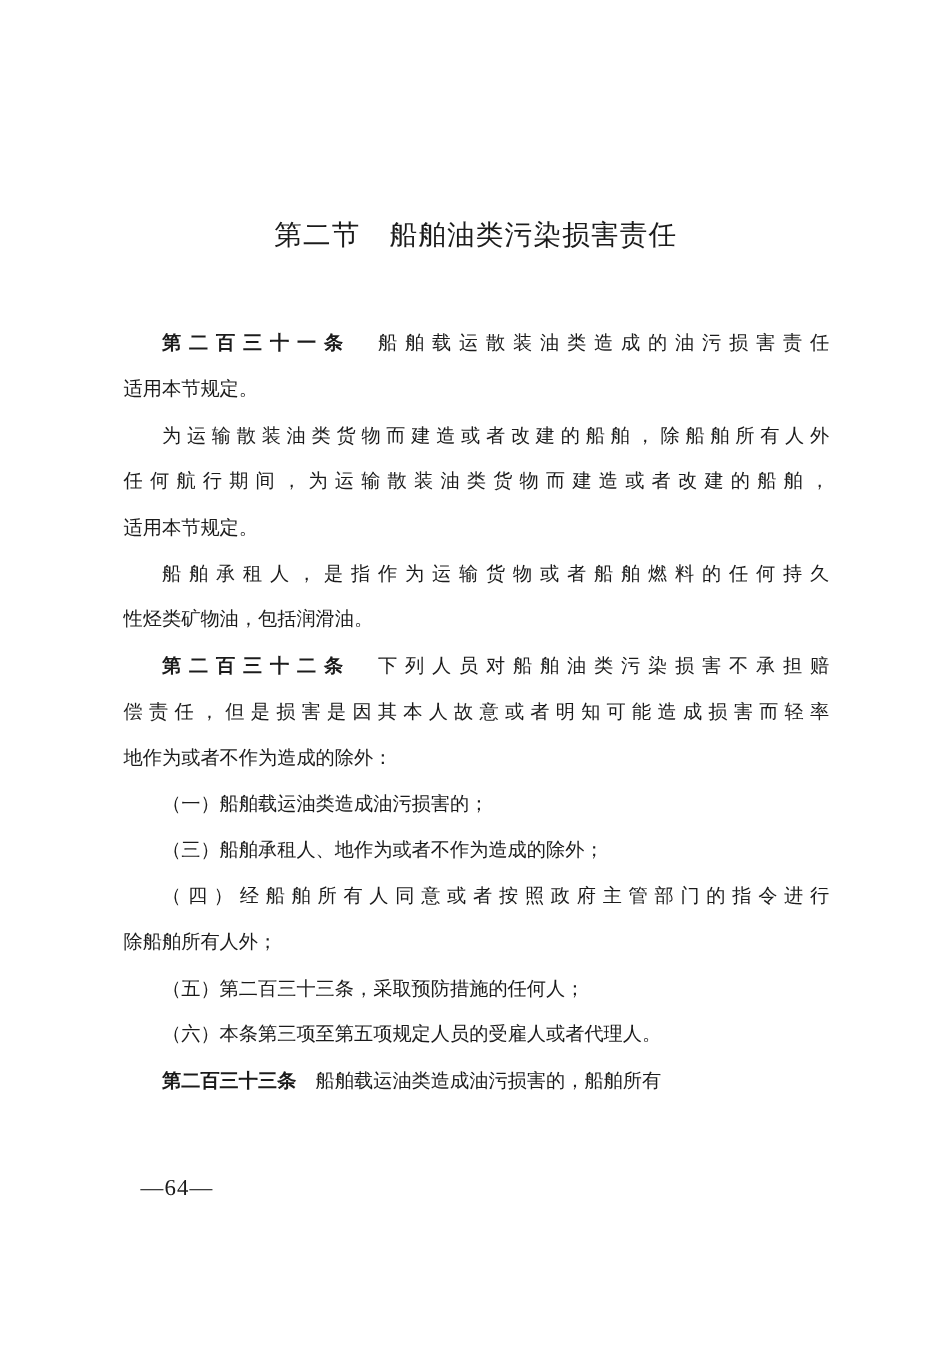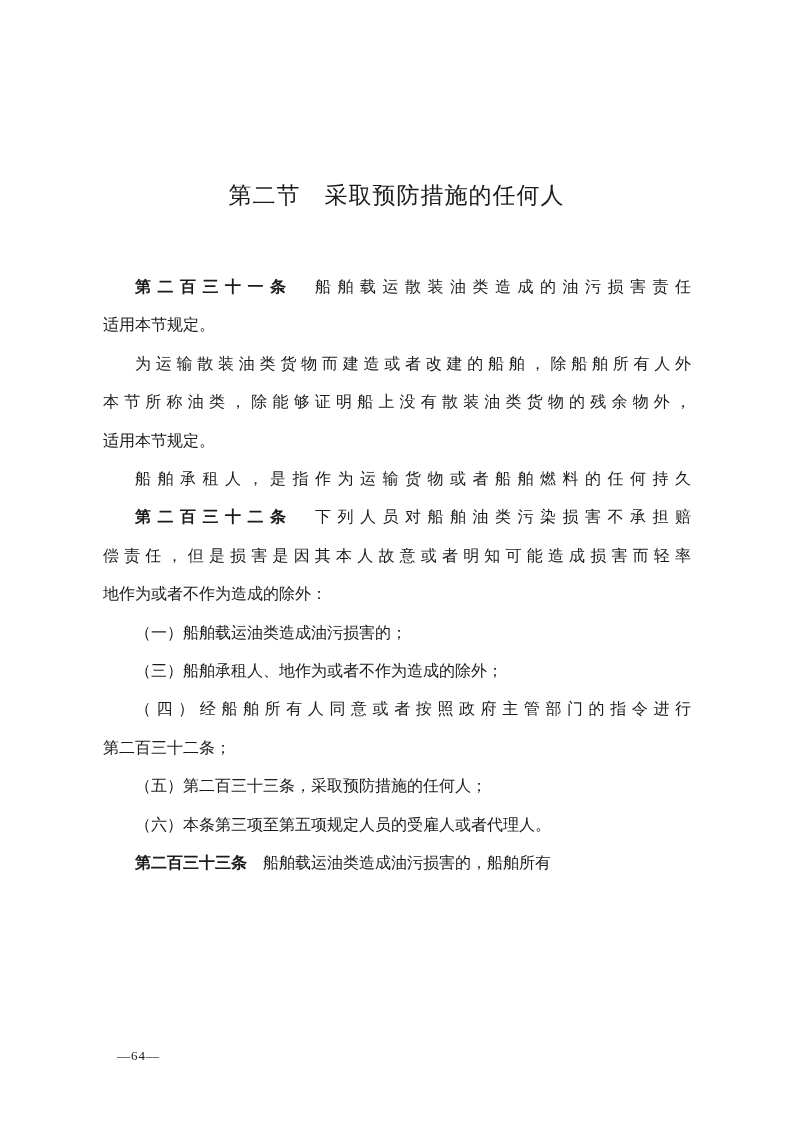--- a/index.html
+++ b/index.html
@@ -51,60 +51,61 @@
   }
   .line.first {
     text-indent: 2em;
   }
   .term {
     font-family: "Liberation Sans", "DejaVu Sans", sans-serif;
     font-weight: 700;
   }
   .page-number {
     position: absolute;
-    top: 1043px;
+    top: 978px;
     left: 117px;
-    font-size: 13px;
+    font-size: 19px;
     line-height: 26px;
     letter-spacing: 1px;
   }
 </style>
 </head>
 <body>
 
 <div class="page">
-  <div class="section-title">第二节　采取预防措施的任何人</div>
+  <div class="section-title">第二节　船舶油类污染损害责任</div>
 
   <div class="doc-body" id="doc-body">
       <div class="para">
         <div class="line first just"><span class="term">第二百三十一条</span>　船舶载运散装油类造成的油污损害责任</div>
         <div class="line">适用本节规定。</div>
       </div>
       <div class="para">
         <div class="line first just">为运输散装油类货物而建造或者改建的船舶，除船舶所有人外</div>
-        <div class="line just">本节所称油类，除能够证明船上没有散装油类货物的残余物外，</div>
+        <div class="line just">任何航行期间，为运输散装油类货物而建造或者改建的船舶，</div>
         <div class="line">适用本节规定。</div>
       </div>
       <div class="para">
         <div class="line first just">船舶承租人，是指作为运输货物或者船舶燃料的任何持久</div>
+        <div class="line">性烃类矿物油，包括润滑油。</div>
       </div>
       <div class="para">
         <div class="line first just"><span class="term">第二百三十二条</span>　下列人员对船舶油类污染损害不承担赔</div>
         <div class="line just">偿责任，但是损害是因其本人故意或者明知可能造成损害而轻率</div>
         <div class="line">地作为或者不作为造成的除外：</div>
       </div>
       <div class="para">
         <div class="line first">（一）船舶载运油类造成油污损害的；</div>
       </div>
       <div class="para">
         <div class="line first">（三）船舶承租人、地作为或者不作为造成的除外；</div>
       </div>
       <div class="para">
         <div class="line first just">（四）经船舶所有人同意或者按照政府主管部门的指令进行</div>
-        <div class="line">第二百三十二条；</div>
+        <div class="line">除船舶所有人外；</div>
       </div>
       <div class="para">
         <div class="line first">（五）第二百三十三条，采取预防措施的任何人；</div>
       </div>
       <div class="para">
         <div class="line first">（六）本条第三项至第五项规定人员的受雇人或者代理人。</div>
       </div>
       <div class="para">
         <div class="line first"><span class="term">第二百三十三条</span>　船舶载运油类造成油污损害的，船舶所有</div>
       </div>

